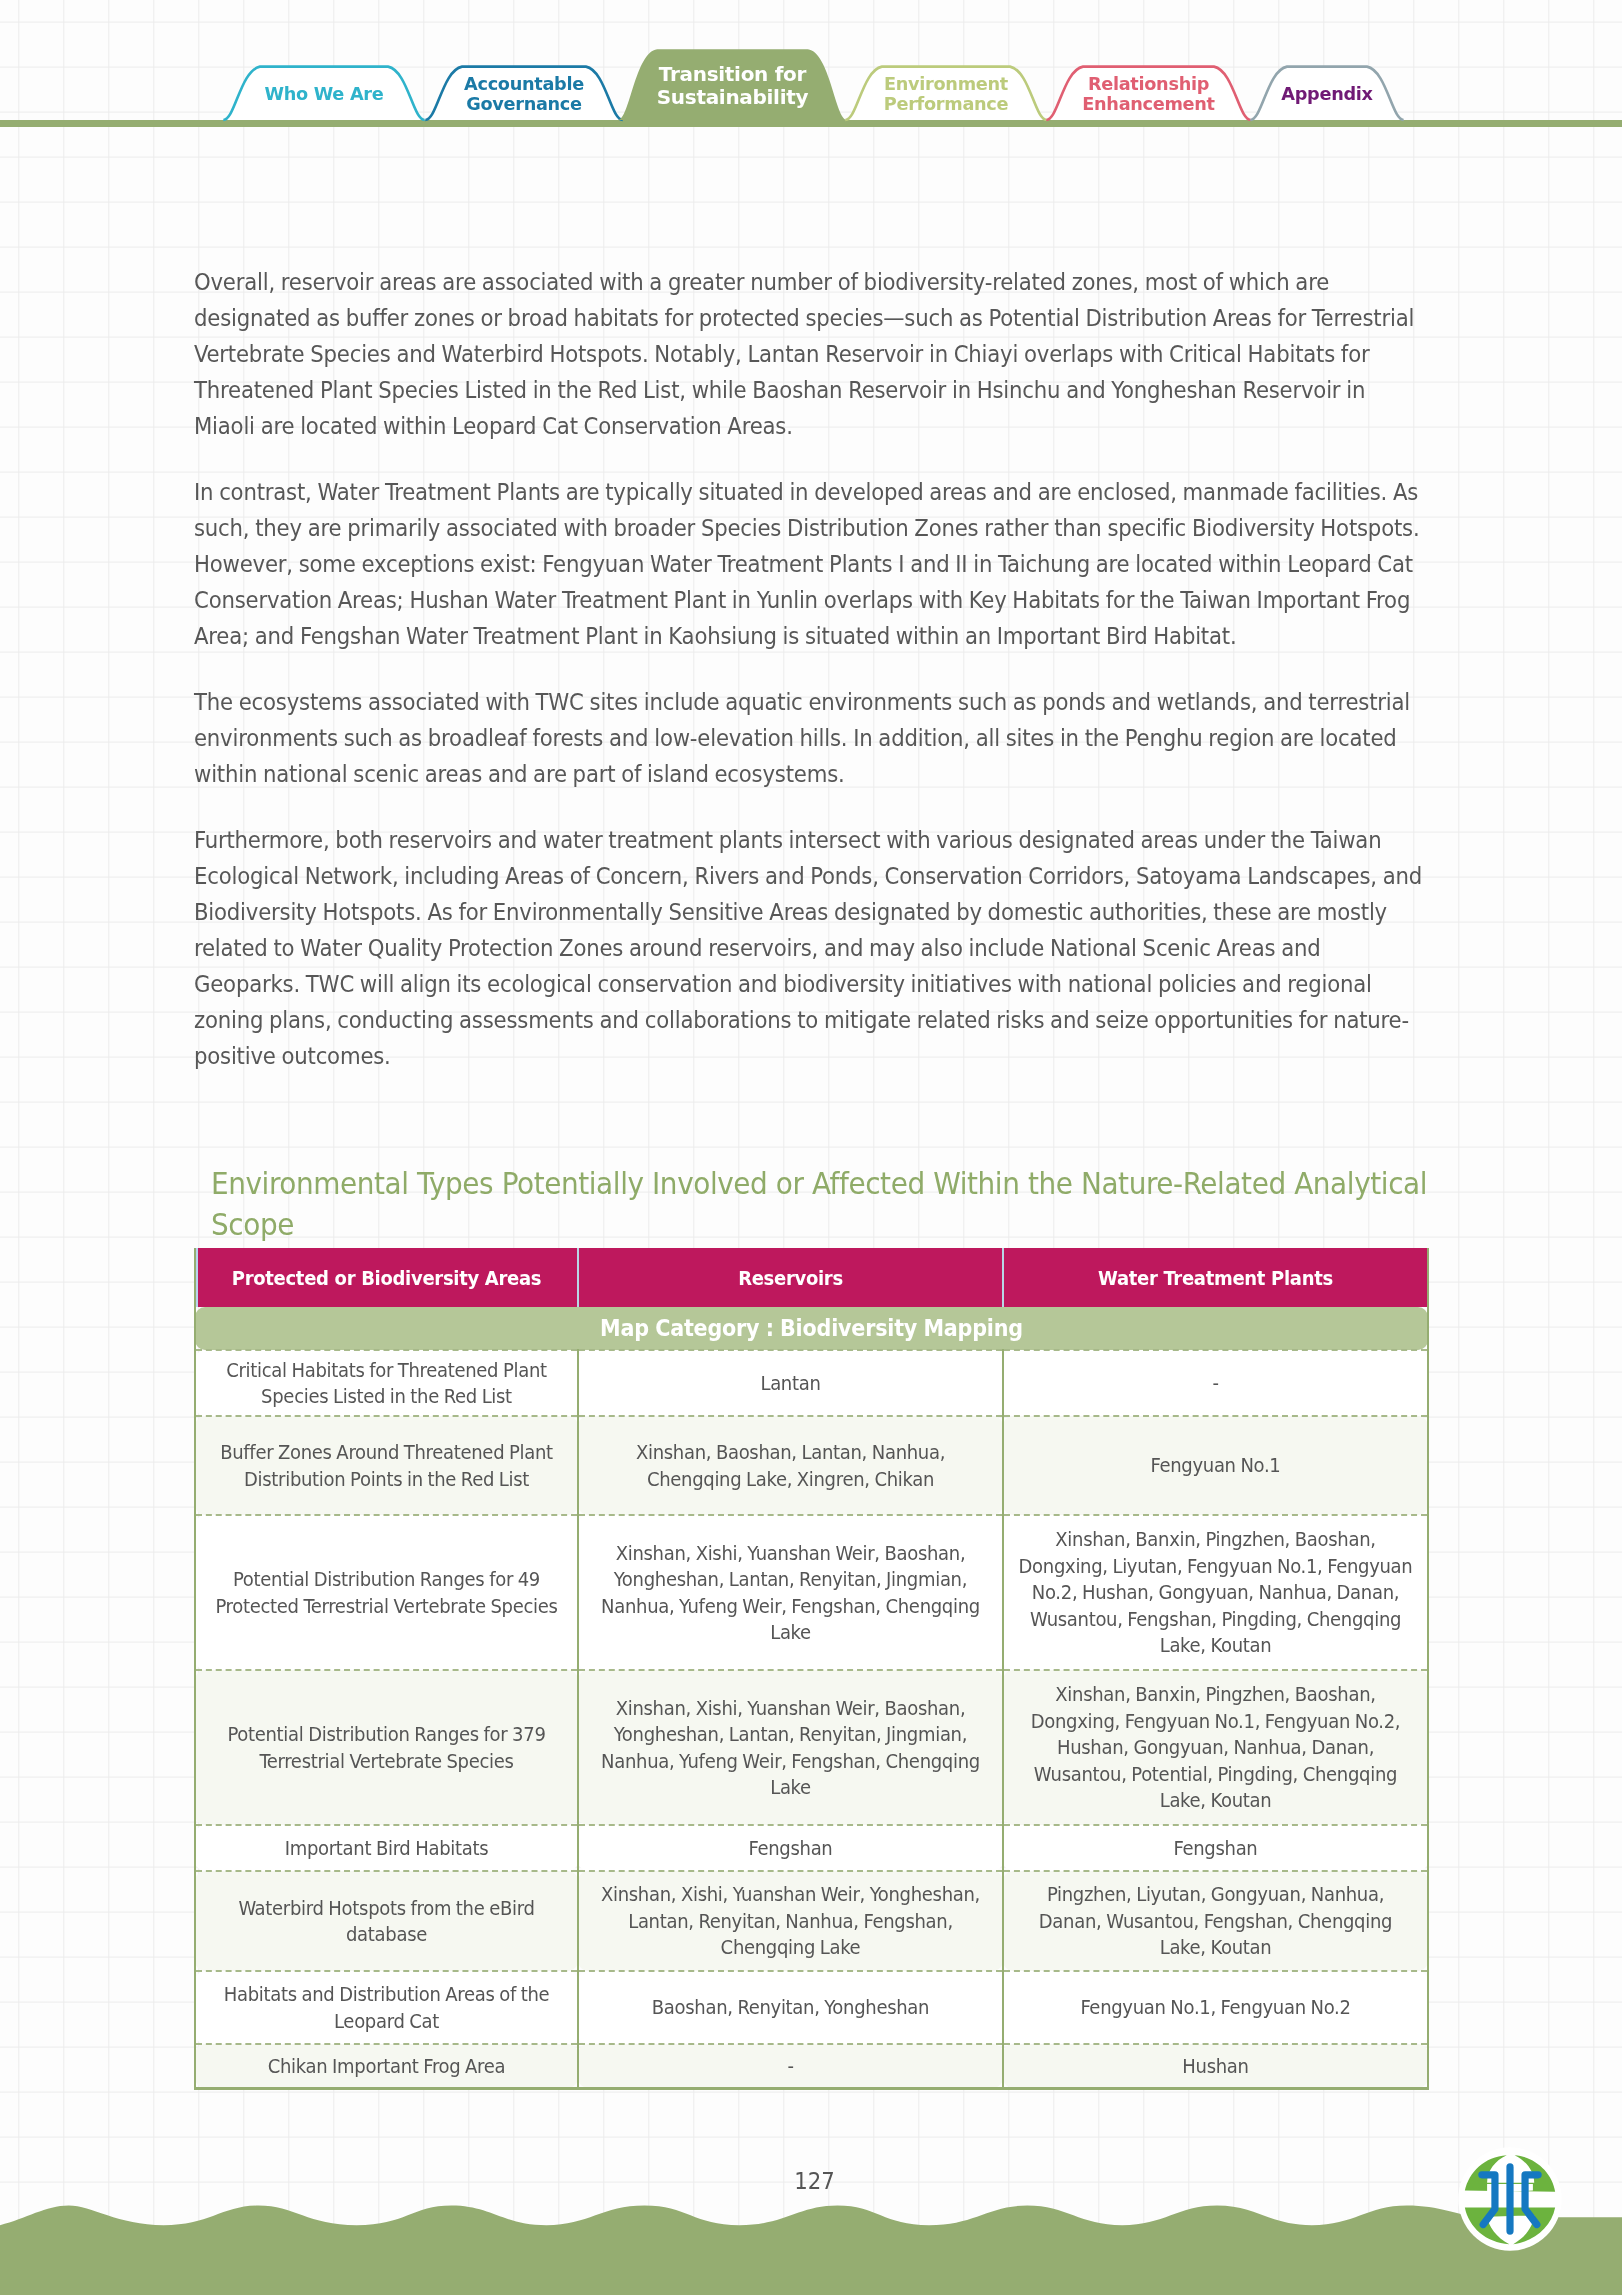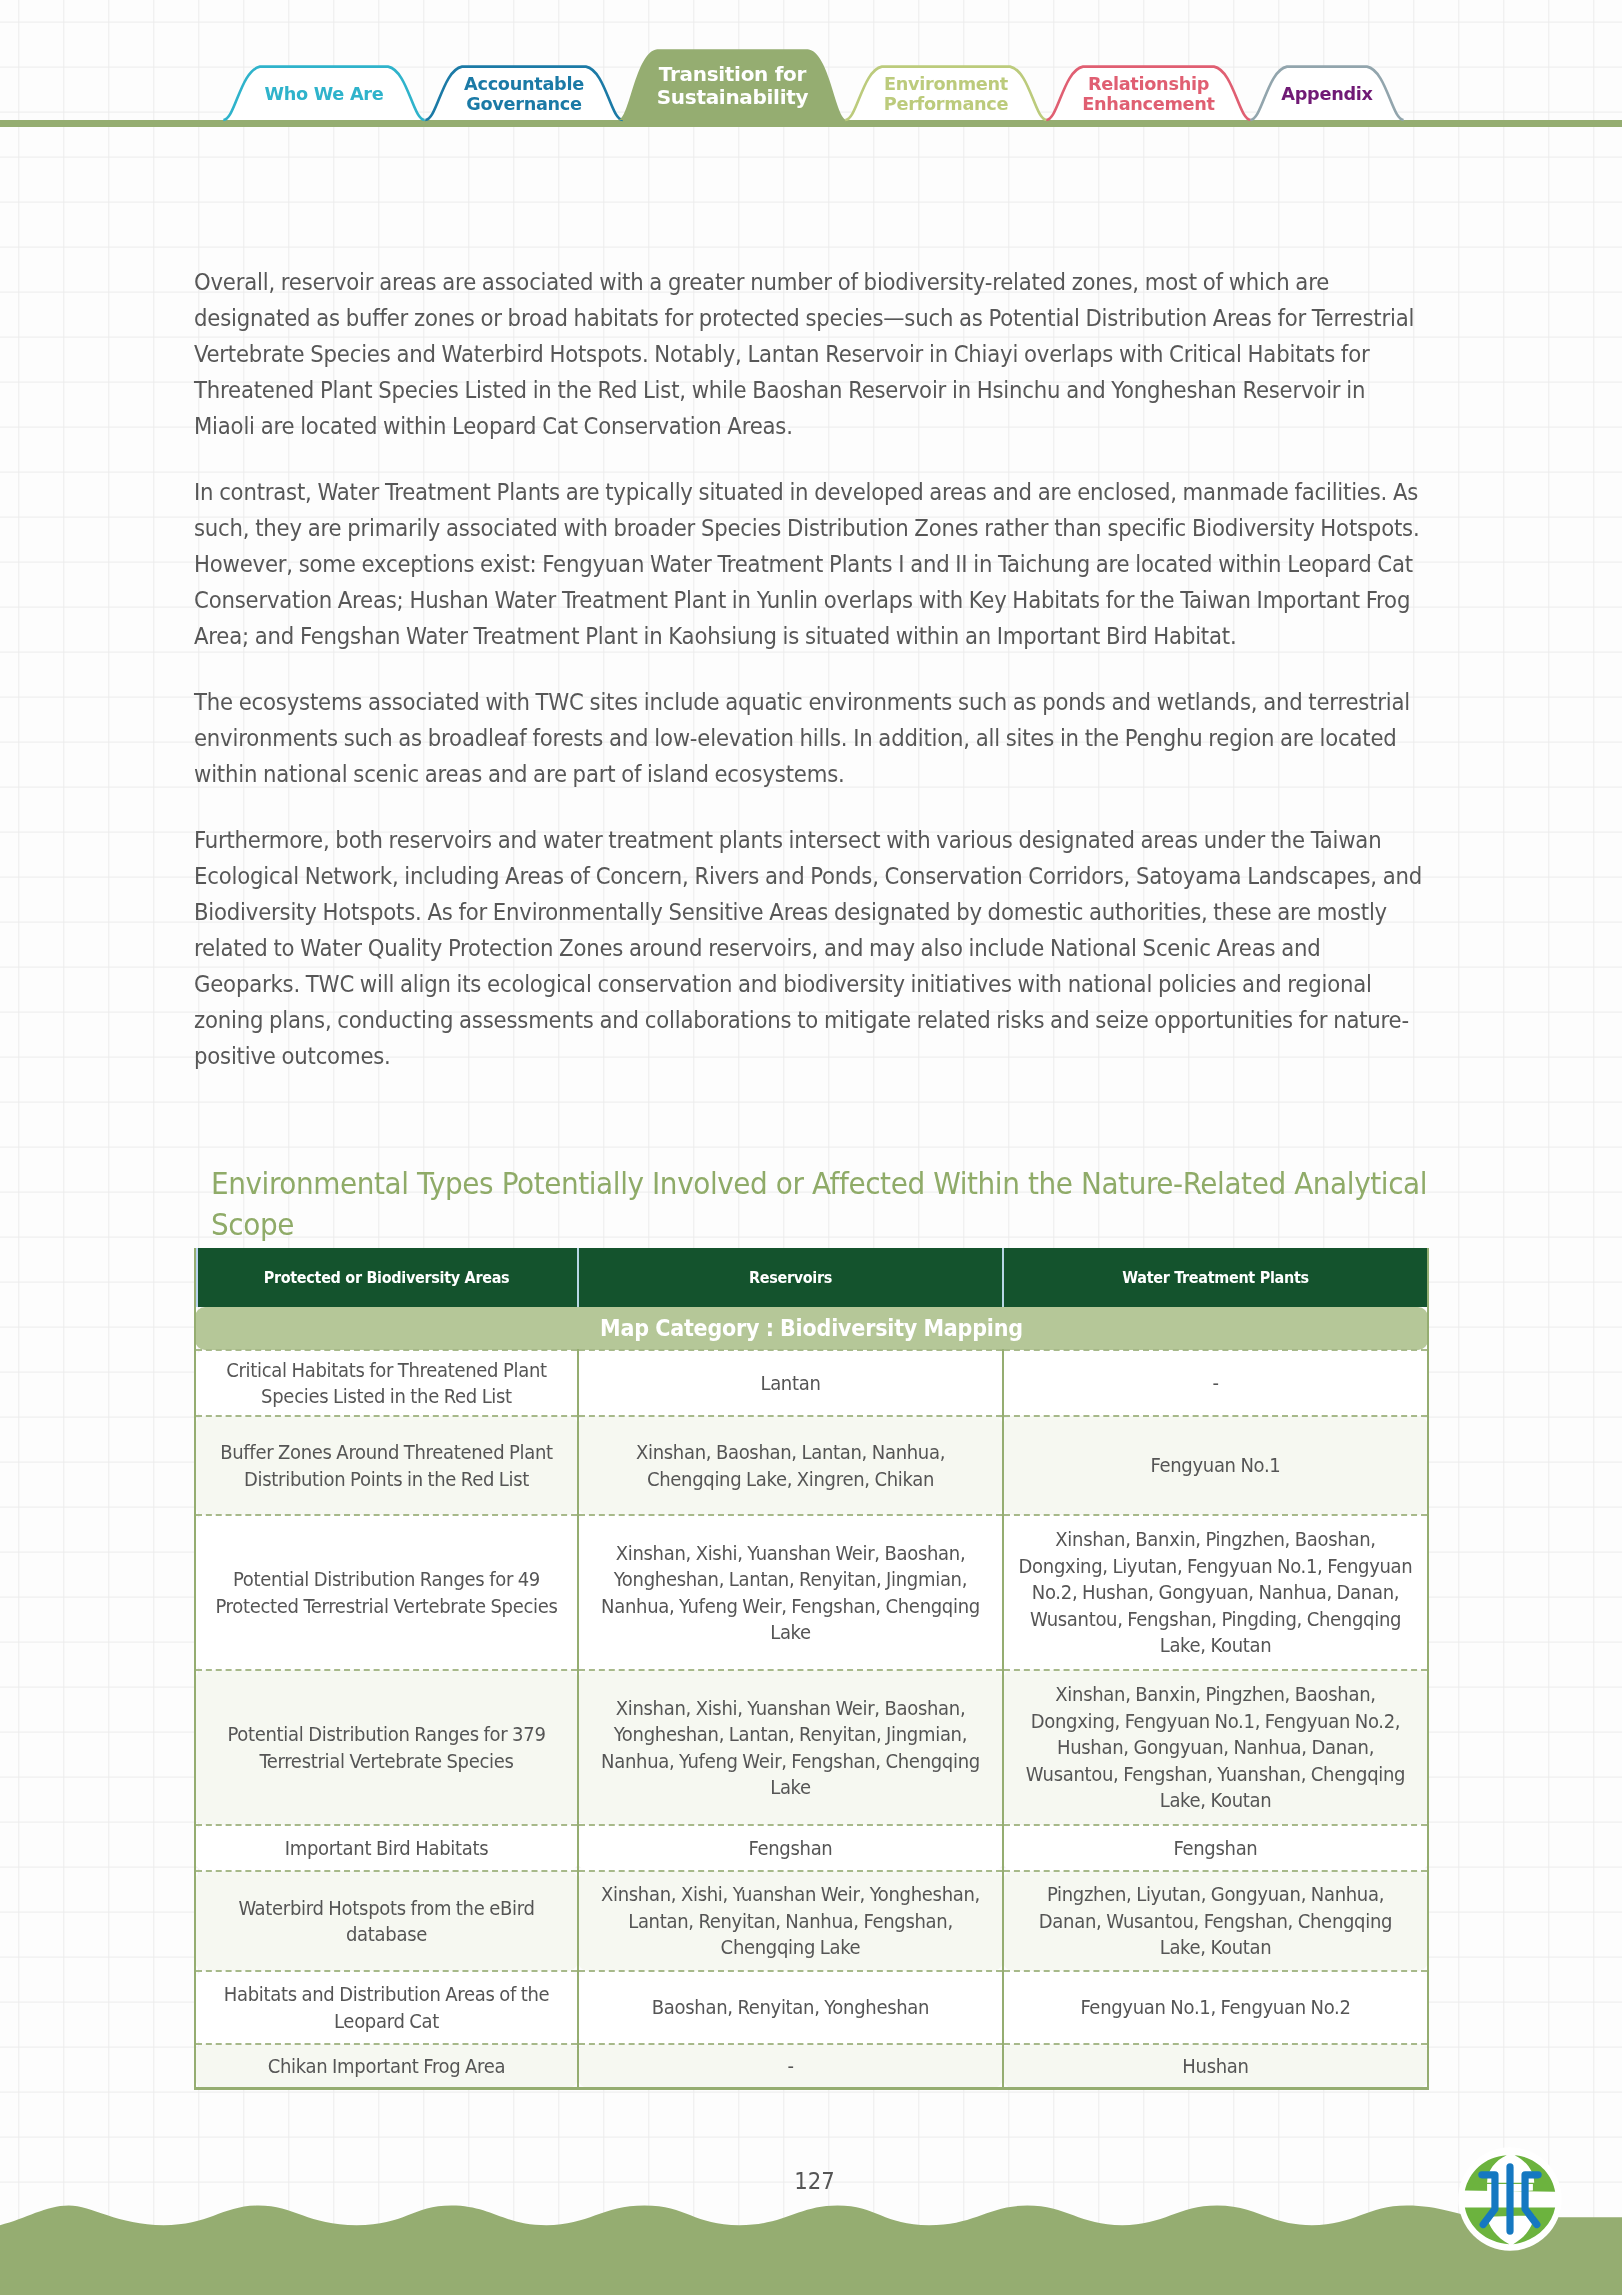--- a/index.html
+++ b/index.html
@@ -37,21 +37,21 @@
     color: #8fab68; font-size: 31px; line-height: 41px; font-weight: normal; letter-spacing: -0.4px; margin: 17px;
   }
   
   .tbl {
     position: absolute; left: 194px; top: 1248px; width: 1234px;
     border-collapse: collapse; table-layout: fixed;
     border-left: 2.6px solid #95ad71; border-right: 2.6px solid #95ad71; border-bottom: 3.3px solid #95ad71;
   }
   .tbl col.c1 { width: 383px; } .tbl col.c2 { width: 425px; } .tbl col.c3 { width: 425px; }
   .tbl th {
-    background: #14532d; color: #ffffff; font-weight: bold; font-size: 16px; height: 59px;
+    background: #be185d; color: #ffffff; font-weight: bold; font-size: 20px; height: 59px;
     text-align: center; letter-spacing: -0.3px; border-right: 2px solid #b9d6e6; padding: 0;
   }
   .tbl th:last-child { border-right: none; }
   .tbl th:first-child { box-shadow: inset 2px 0 0 #b9d3ef; }
   .tbl tr.sub td {
     background: #b5c798; color: #ffffff; font-weight: bold; font-size: 23px; height: 42px;
     text-align: center; letter-spacing: -0.2px; border: none; padding: 0;
   }
   .tbl td {
     font-size: 20px; line-height: 26.5px; text-align: center; color: #555555;
@@ -155,21 +155,21 @@
       <td>Fengyuan No.1</td>
     </tr>
     <tr class="odd" style="height:155px;">
       <td>Potential Distribution Ranges for 49 Protected Terrestrial Vertebrate Species</td>
       <td>Xinshan, Xishi, Yuanshan Weir, Baoshan, Yongheshan, Lantan, Renyitan, Jingmian, Nanhua, Yufeng Weir, Fengshan, Chengqing Lake</td>
       <td>Xinshan, Banxin, Pingzhen, Baoshan, Dongxing, Liyutan, Fengyuan No.1, Fengyuan No.2, Hushan, Gongyuan, Nanhua, Danan, Wusantou, Fengshan, Pingding, Chengqing Lake, Koutan</td>
     </tr>
     <tr class="even" style="height:155px;">
       <td>Potential Distribution Ranges for 379 Terrestrial Vertebrate Species</td>
       <td>Xinshan, Xishi, Yuanshan Weir, Baoshan, Yongheshan, Lantan, Renyitan, Jingmian, Nanhua, Yufeng Weir, Fengshan, Chengqing Lake</td>
-      <td>Xinshan, Banxin, Pingzhen, Baoshan, Dongxing, Fengyuan No.1, Fengyuan No.2, Hushan, Gongyuan, Nanhua, Danan, Wusantou, Fengshan, Yuanshan, Chengqing Lake, Koutan</td>
+      <td>Xinshan, Banxin, Pingzhen, Baoshan, Dongxing, Fengyuan No.1, Fengyuan No.2, Hushan, Gongyuan, Nanhua, Danan, Wusantou, Potential, Pingding, Chengqing Lake, Koutan</td>
     </tr>
     <tr class="odd" style="height:46px;">
       <td>Important Bird Habitats</td>
       <td>Fengshan</td>
       <td>Fengshan</td>
     </tr>
     <tr class="even" style="height:100px;">
       <td>Waterbird Hotspots from the eBird database</td>
       <td>Xinshan, Xishi, Yuanshan Weir, Yongheshan, Lantan, Renyitan, Nanhua, Fengshan, Chengqing Lake</td>
       <td>Pingzhen, Liyutan, Gongyuan, Nanhua, Danan, Wusantou, Fengshan, Chengqing Lake, Koutan</td>

